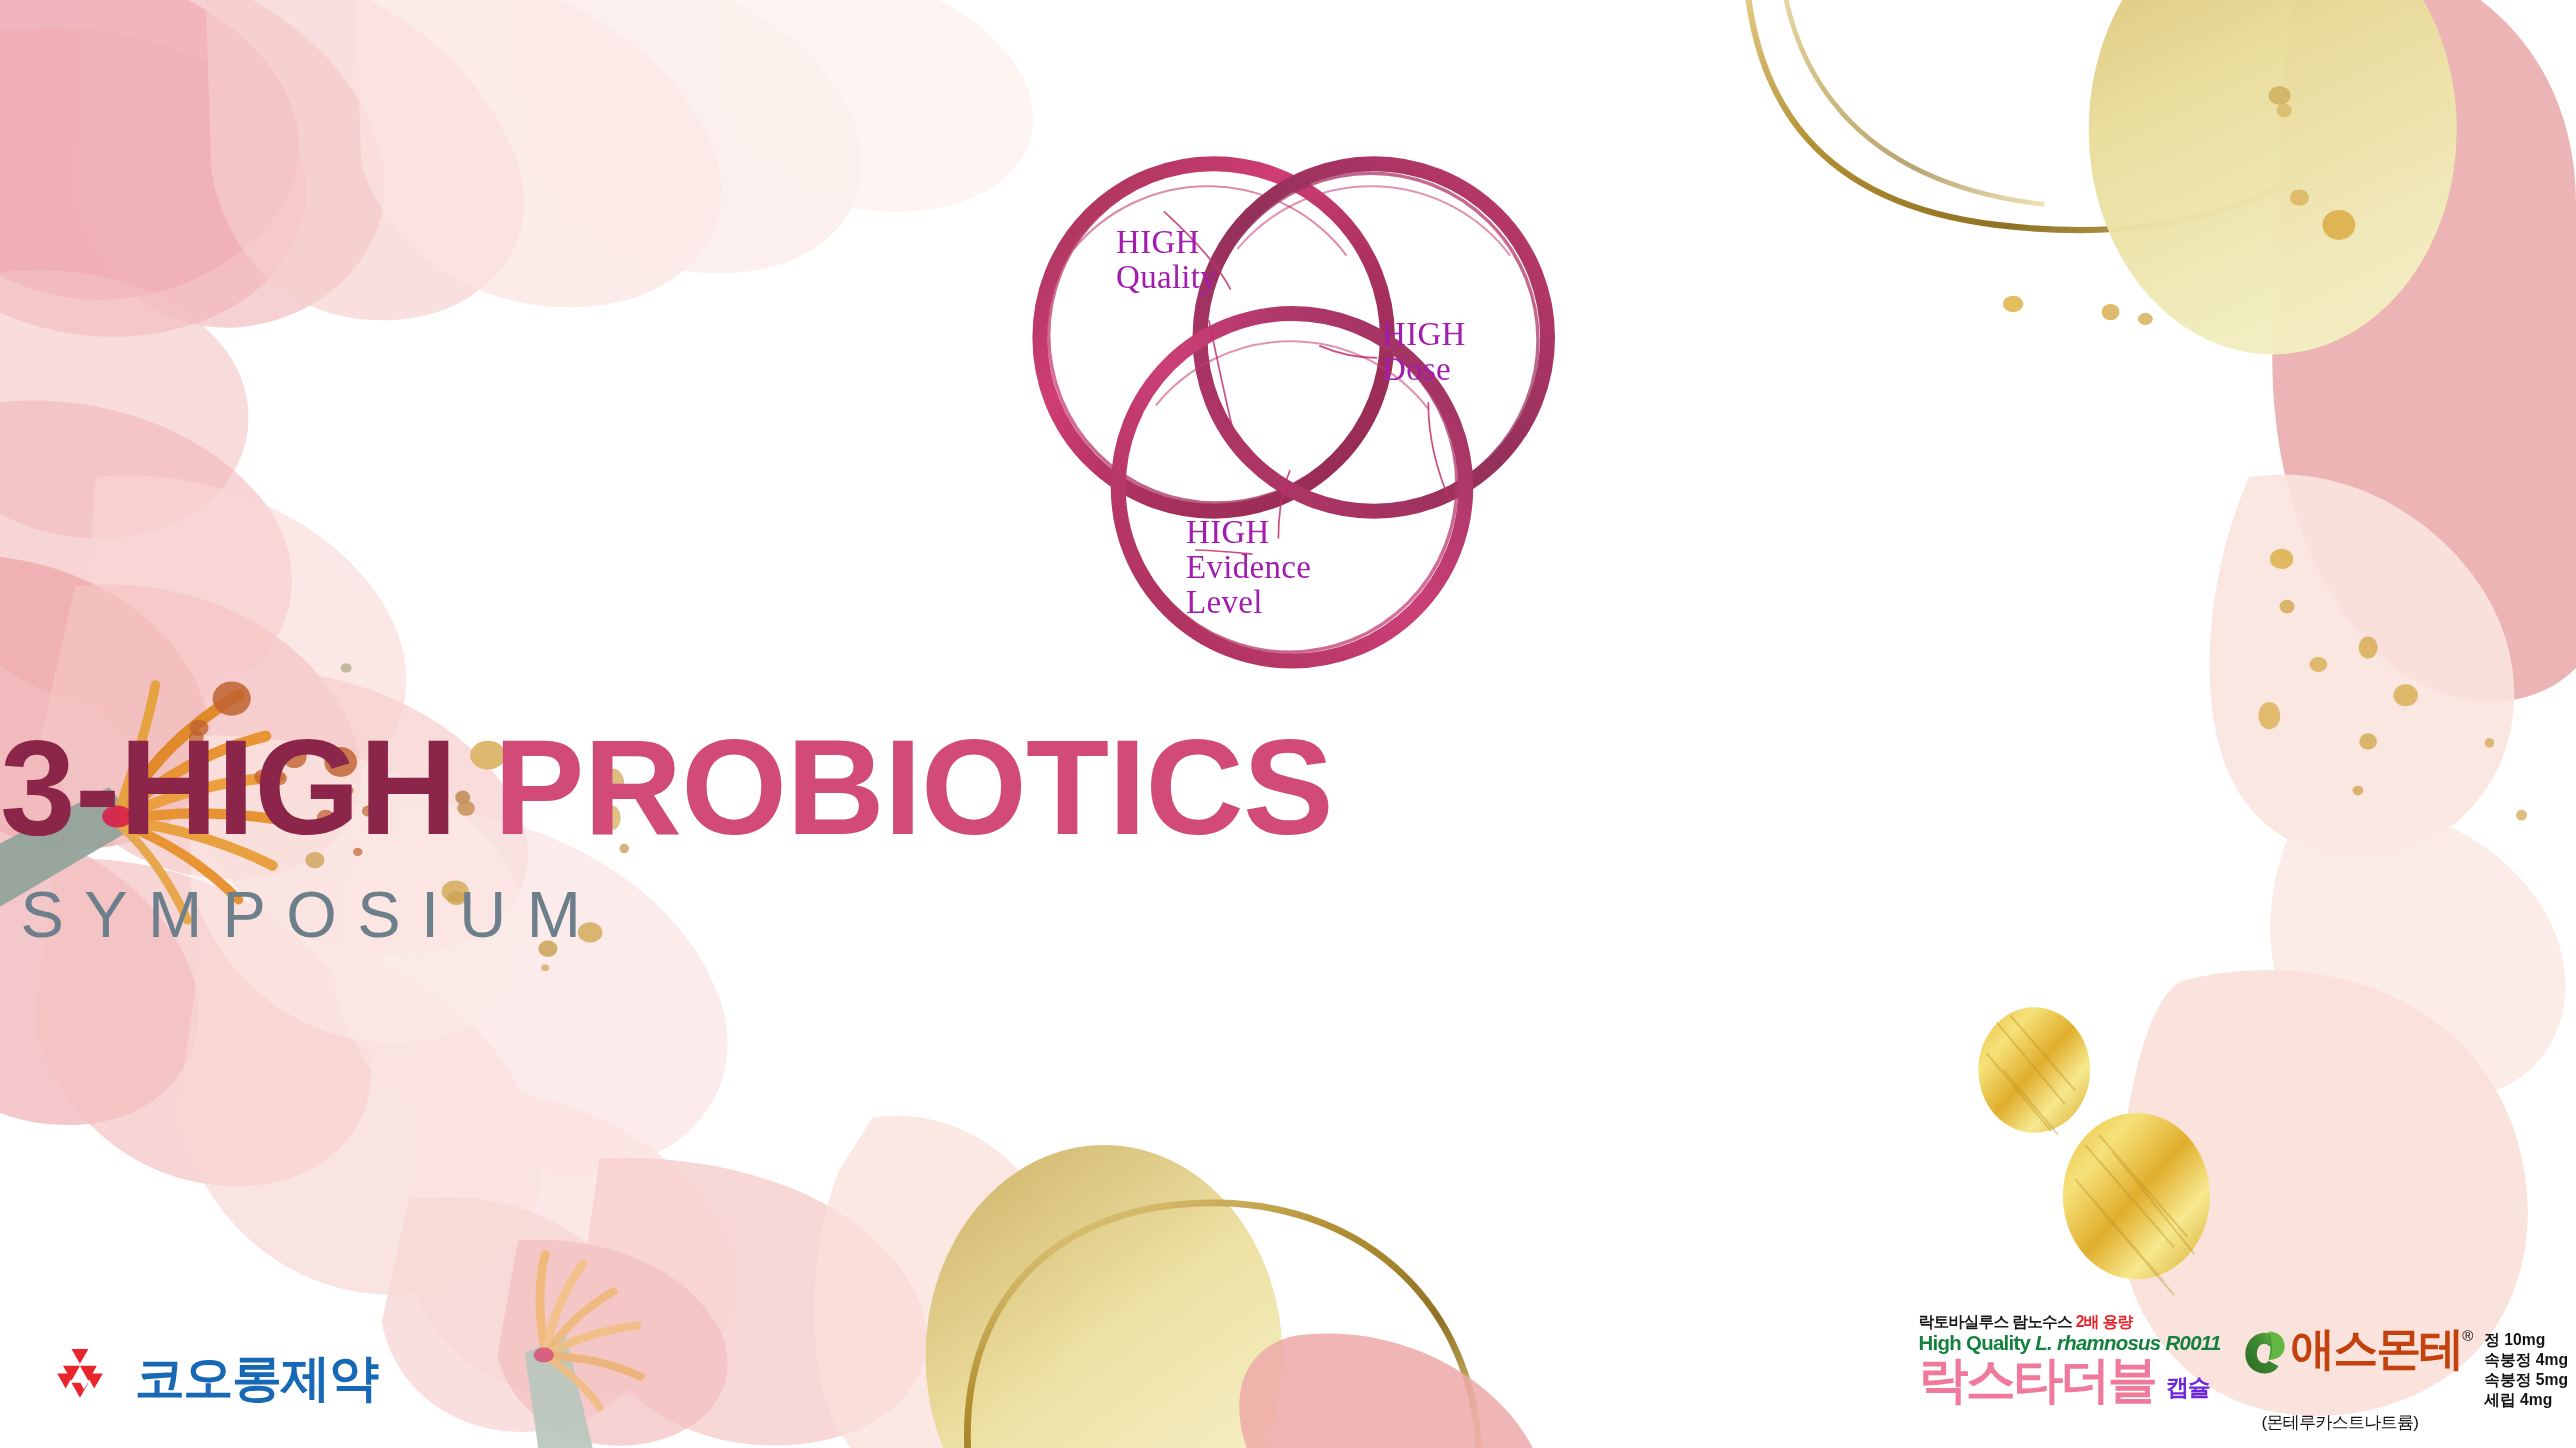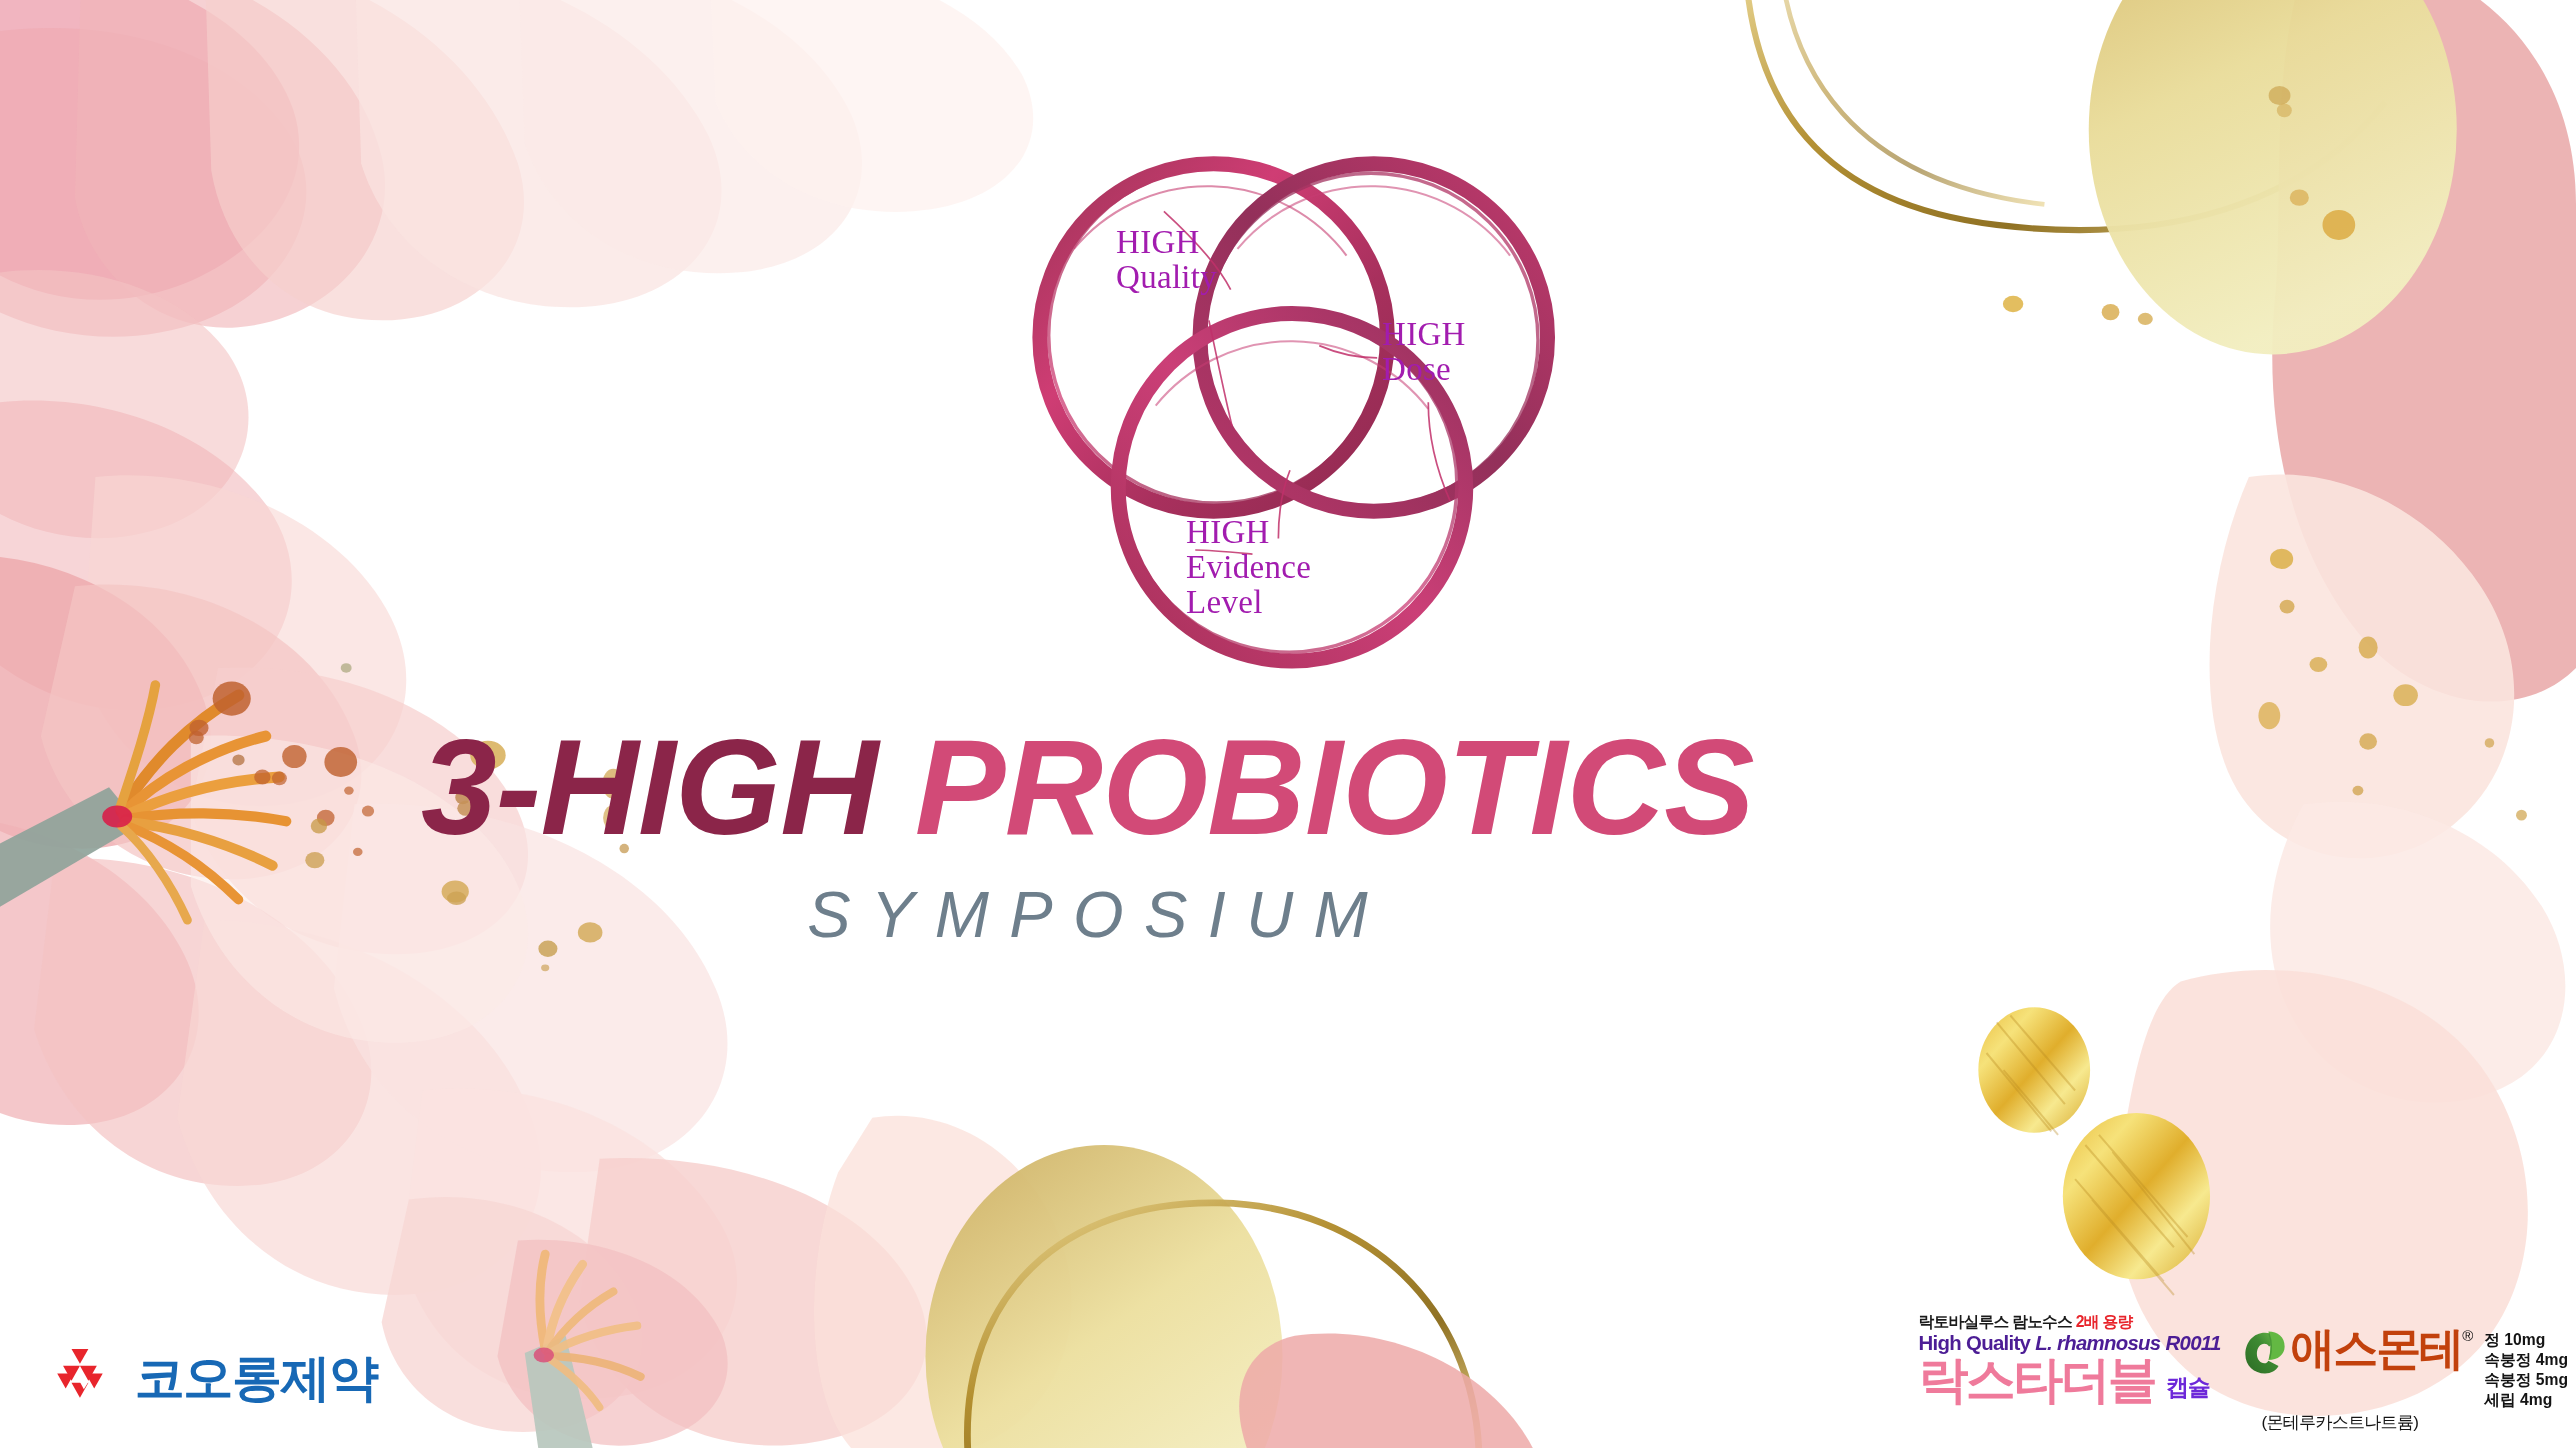--- a/index.html
+++ b/index.html
@@ -30,21 +30,21 @@
     text-align:center;
     white-space:pre-line;
     letter-spacing:0.3px;
   }
   #lbl-quality{left:1116px;top:225px;width:204px;font-size:33px;text-align:left;}
   #lbl-dose{left:1382px;top:317px;width:191px;font-size:33px;text-align:left;}
   #lbl-evidence{left:1186px;top:515px;width:225px;font-size:33px;text-align:left;}
 
   
   #title-block{
-    position:absolute;left:0;top:719px;width:2175px;text-align:center;font-style:italic;
+    position:absolute;left:0;top:719px;width:2175px;
   }
   #main-title{
     font-family:"Liberation Sans",sans-serif;
     font-weight:700;
     font-size:136px;
     letter-spacing:-0.7px;
     line-height:1;
     margin:0;
     white-space:nowrap;
   }
@@ -84,21 +84,21 @@
   
   #prod-lacto{padding-top:1.4px;}
   #lacto-kr{
     font-family:"Liberation Sans",sans-serif;
     font-weight:700;font-size:15.7px;color:#1a1a1a;
     letter-spacing:-0.7px;line-height:1.1;white-space:nowrap;
   }
   #lacto-kr .hl{color:#e8252c;}
   #lacto-en{
     font-family:"Liberation Sans",sans-serif;
-    font-weight:700;font-size:20.4px;color:#4c1d95;
+    font-weight:700;font-size:20.4px;color:#15803d;
     letter-spacing:-0.7px;line-height:1.22;white-space:nowrap;text-align:right;
   }
   #lacto-en .ital{font-style:italic;}
   #lacto-brand-row{display:flex;align-items:flex-end;gap:11px;margin-top:1.4px;}
   #lacto-brand{
     font-family:"Liberation Sans",sans-serif;
     font-weight:700;font-size:50px;color:#ef7a9b;
     letter-spacing:-2.7px;line-height:.92;white-space:nowrap;
   }
   #lacto-form{

